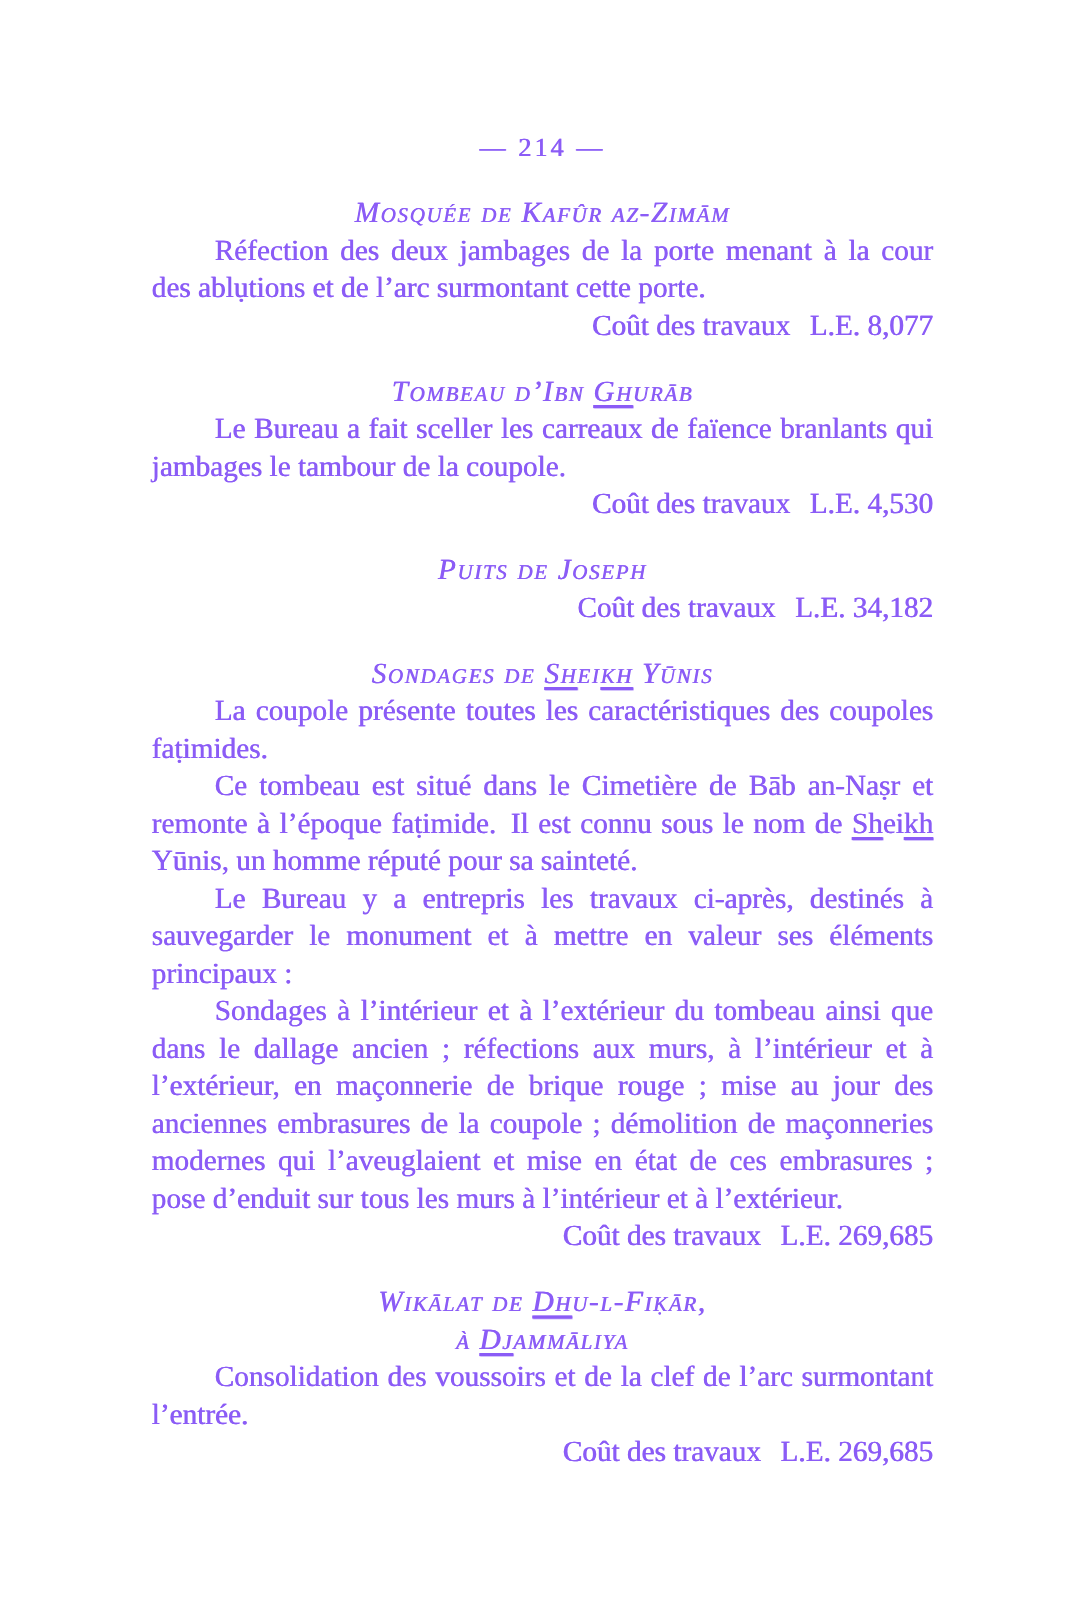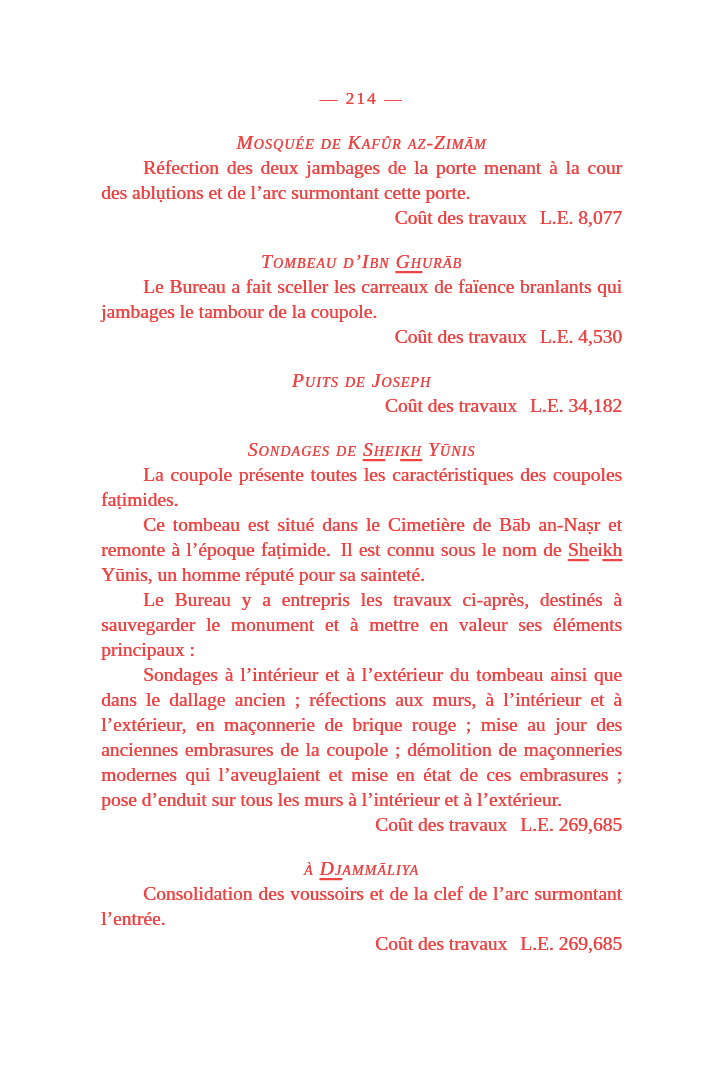--- a/index.html
+++ b/index.html
@@ -3,21 +3,21 @@
 <meta charset="utf-8">
 <style>
   html, body { margin: 0; padding: 0; background: #ffffff; }
   body {
     width: 720px; height: 1082px; overflow: hidden;
     font-family: "Liberation Serif", "DejaVu Serif", serif;
   }
   .page {
     position: relative; box-sizing: border-box;
     width: 720px; height: 1082px;
-    background: #ffffff; color: #ef4444;
+    background: #ffffff; color: #8b5cf6;
     padding: 86px 98px 0 101px;
     font-size: 19.5px; line-height: 25px;
     text-shadow: 0.4px 0.25px 0 currentColor; 
   }
   .page-number {
     text-align: center; font-size: 17.5px; letter-spacing: 2px;
     margin-bottom: 2px;
   }
   .section .heading {
     margin: 19px 0 0 0; padding: 0;
@@ -85,20 +85,21 @@
           <p class="para"><span>Le Bureau y a entrepris les travaux ci-après, destinés à sauvegarder le monument et à mettre en valeur ses éléments principaux :</span></p>
           <p class="para"><span>Sondages à l’intérieur et à l’extérieur du tombeau ainsi que dans le dallage ancien ; réfections aux murs, à l’intérieur et à l’extérieur, en maçonnerie de brique rouge ; mise au jour des anciennes embrasures de la coupole ; démolition de maçonneries modernes qui l’aveuglaient et mise en état de ces embrasures ; pose d’enduit sur tous les murs à l’intérieur et à l’extérieur.</span></p>
         </div>
     <div class="cost">
       <span class="cost-label">Coût des travaux</span><span class="cost-value">L.E. 269,685</span>
     </div>
   </section>
 
   <section class="section">
     <h2 class="heading">
+          <span class="heading-line"><span>Wikālat de </span><span class="u">Dh</span><span>u-l-Fiḳār,</span></span>
           <span class="heading-line"><span>à </span><span class="u">Dj</span><span>ammāliya</span></span>
         </h2>
     <div class="paras">
           <p class="para"><span>Consolidation des voussoirs et de la clef de l’arc surmontant l’entrée.</span></p>
         </div>
     <div class="cost">
       <span class="cost-label">Coût des travaux</span><span class="cost-value">L.E. 269,685</span>
     </div>
   </section>
 </div>

